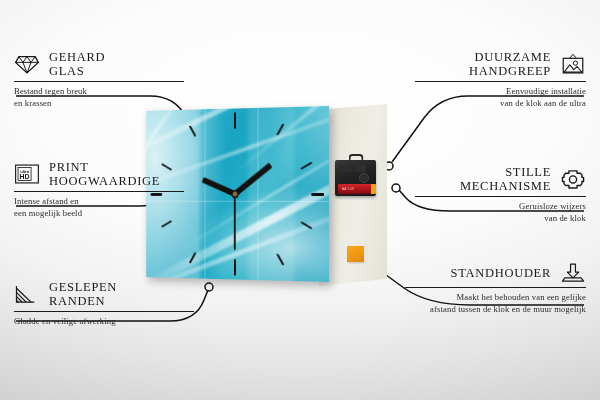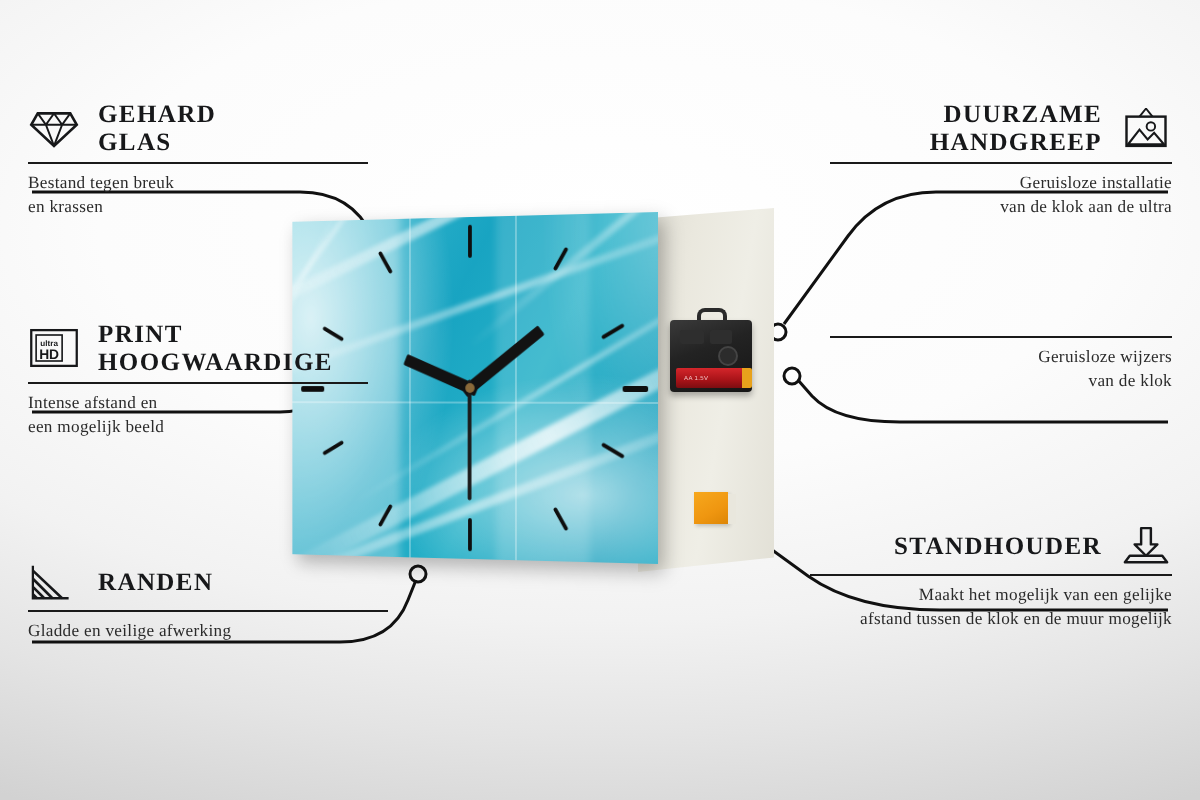--- a/index.html
+++ b/index.html
@@ -76,21 +76,21 @@
   .battery { position:absolute; left:3px; bottom:2px; width:35px; height:10px; background:linear-gradient(180deg,#d4262b 0%,#a81318 60%,#7d0d11 100%); border-radius:1px; }
   .battery-tip { position:absolute; right:0; bottom:2px; width:5px; height:10px; background:#e8a21c; border-radius:0 1px 1px 0; }
   .battery-txt { position:absolute; left:4px; bottom:3.5px; font-size:3px; color:#f7c9c9; letter-spacing:.2px; font-family:"Liberation Sans", sans-serif; }
 
   .foam { position:absolute; left:214px; top:148px; width:17px; height:16px; background:linear-gradient(150deg,#f7a81d 0%,#ef9610 60%,#dd8606 100%); box-shadow:1px 1px 2px rgba(0,0,0,.2); z-index:4; }
   .foam-side { position:absolute; left:231px; top:149px; width:4px; height:15px; background:#e9e7dd; z-index:4; }
 
   
   .callout { position:absolute; }
   .co-head { display:flex; align-items:center; gap:9px; }
-  .co-title { font-size:12.5px; font-weight:700; letter-spacing:.7px; color:#17181a; line-height:14px; text-transform:uppercase; }
+  .co-title { font-size:12.5px; font-weight:400; letter-spacing:.7px; color:#17181a; line-height:14px; text-transform:uppercase; }
   .co-rule { height:1.4px; background:#1a1a1a; margin-top:3px; }
   .co-desc { font-size:8.6px; color:#2b2b2b; line-height:11.2px; margin-top:4px; letter-spacing:.15px; }
 
   .left  .co-head { flex-direction:row; justify-content:flex-start; }
   .right .co-head { flex-direction:row-reverse; justify-content:flex-start; }
   .right .co-title, .right .co-desc { text-align:right; }
 
   .icon { flex:0 0 auto; width:26px; height:22px; display:block; }
 
   
@@ -223,20 +223,21 @@
     </div>
   </div>
 
   <div class="callout left" id="c-randen">
     <div class="co-head">
       <svg class="icon" viewBox="0 0 32 26">
         <path d="M3 3 L3 23 L25 23" fill="none" stroke="#17181a" stroke-width="1.4"></path>
         <path d="M3 6 L21 23 M3 11 L15 23 M3 16 L10 23 M3 20.5 L5.5 23" fill="none" stroke="#17181a" stroke-width="1.6"></path>
       </svg>
       <div>
+        <div class="co-title">GESLEPEN</div>
         <div class="co-title">RANDEN</div>
       </div>
     </div>
     <div class="co-rule"></div>
     <div class="co-desc">
       <div>Gladde en veilige afwerking</div>
       <div></div>
     </div>
   </div>
 
@@ -248,43 +249,53 @@
         <circle cx="19" cy="12" r="2.6" fill="none" stroke="#17181a" stroke-width="1.2"></circle>
         <path d="M5 23 L12 14 L17 20 L21 16 L27 23 Z" fill="none" stroke="#17181a" stroke-width="1.3"></path>
       </svg>
       <div>
         <div class="co-title">DUURZAME</div>
         <div class="co-title">HANDGREEP</div>
       </div>
     </div>
     <div class="co-rule"></div>
     <div class="co-desc">
-      <div>Geruisloze installatie</div>
+      <div>Eenvoudige installatie</div>
       <div>van de klok aan de ultra</div>
     </div>
   </div>
 
   <div class="callout right" id="c-mechanisme">
+    <div class="co-head">
+      <svg class="icon" viewBox="0 0 32 26">
+        <path d="M11 3 H21 V6 H25 L27 8 V11 H29 V16 H27 V19 L25 21 H21 V24 H11 V21 H7 L5 19 V16 H3 V11 H5 V8 L7 6 H11 Z" fill="none" stroke="#17181a" stroke-width="1.7" stroke-linejoin="round"></path>
+        <circle cx="16" cy="13.5" r="4.4" fill="none" stroke="#17181a" stroke-width="1.7"></circle>
+      </svg>
+      <div>
+        <div class="co-title">STILLE</div>
+        <div class="co-title">MECHANISME</div>
+      </div>
+    </div>
     <div class="co-rule"></div>
     <div class="co-desc">
       <div>Geruisloze wijzers</div>
       <div>van de klok</div>
     </div>
   </div>
 
   <div class="callout right" id="c-standhouder">
     <div class="co-head">
       <svg class="icon" viewBox="0 0 32 26">
         <path d="M13 2 H19 V12 H23 L16 19 L9 12 H13 Z" fill="none" stroke="#17181a" stroke-width="1.5" stroke-linejoin="round"></path>
         <path d="M6 19 H26 L29 23 H3 Z" fill="none" stroke="#17181a" stroke-width="1.5" stroke-linejoin="round"></path>
       </svg>
       <div>
         <div class="co-title">STANDHOUDER</div>
       </div>
     </div>
     <div class="co-rule"></div>
     <div class="co-desc">
-      <div>Maakt het mogelijk van een gelijke</div>
+      <div>Maakt het behouden van een gelijke</div>
       <div>afstand tussen de klok en de muur mogelijk</div>
     </div>
   </div>
 
 </div>
 
 </body></html>

